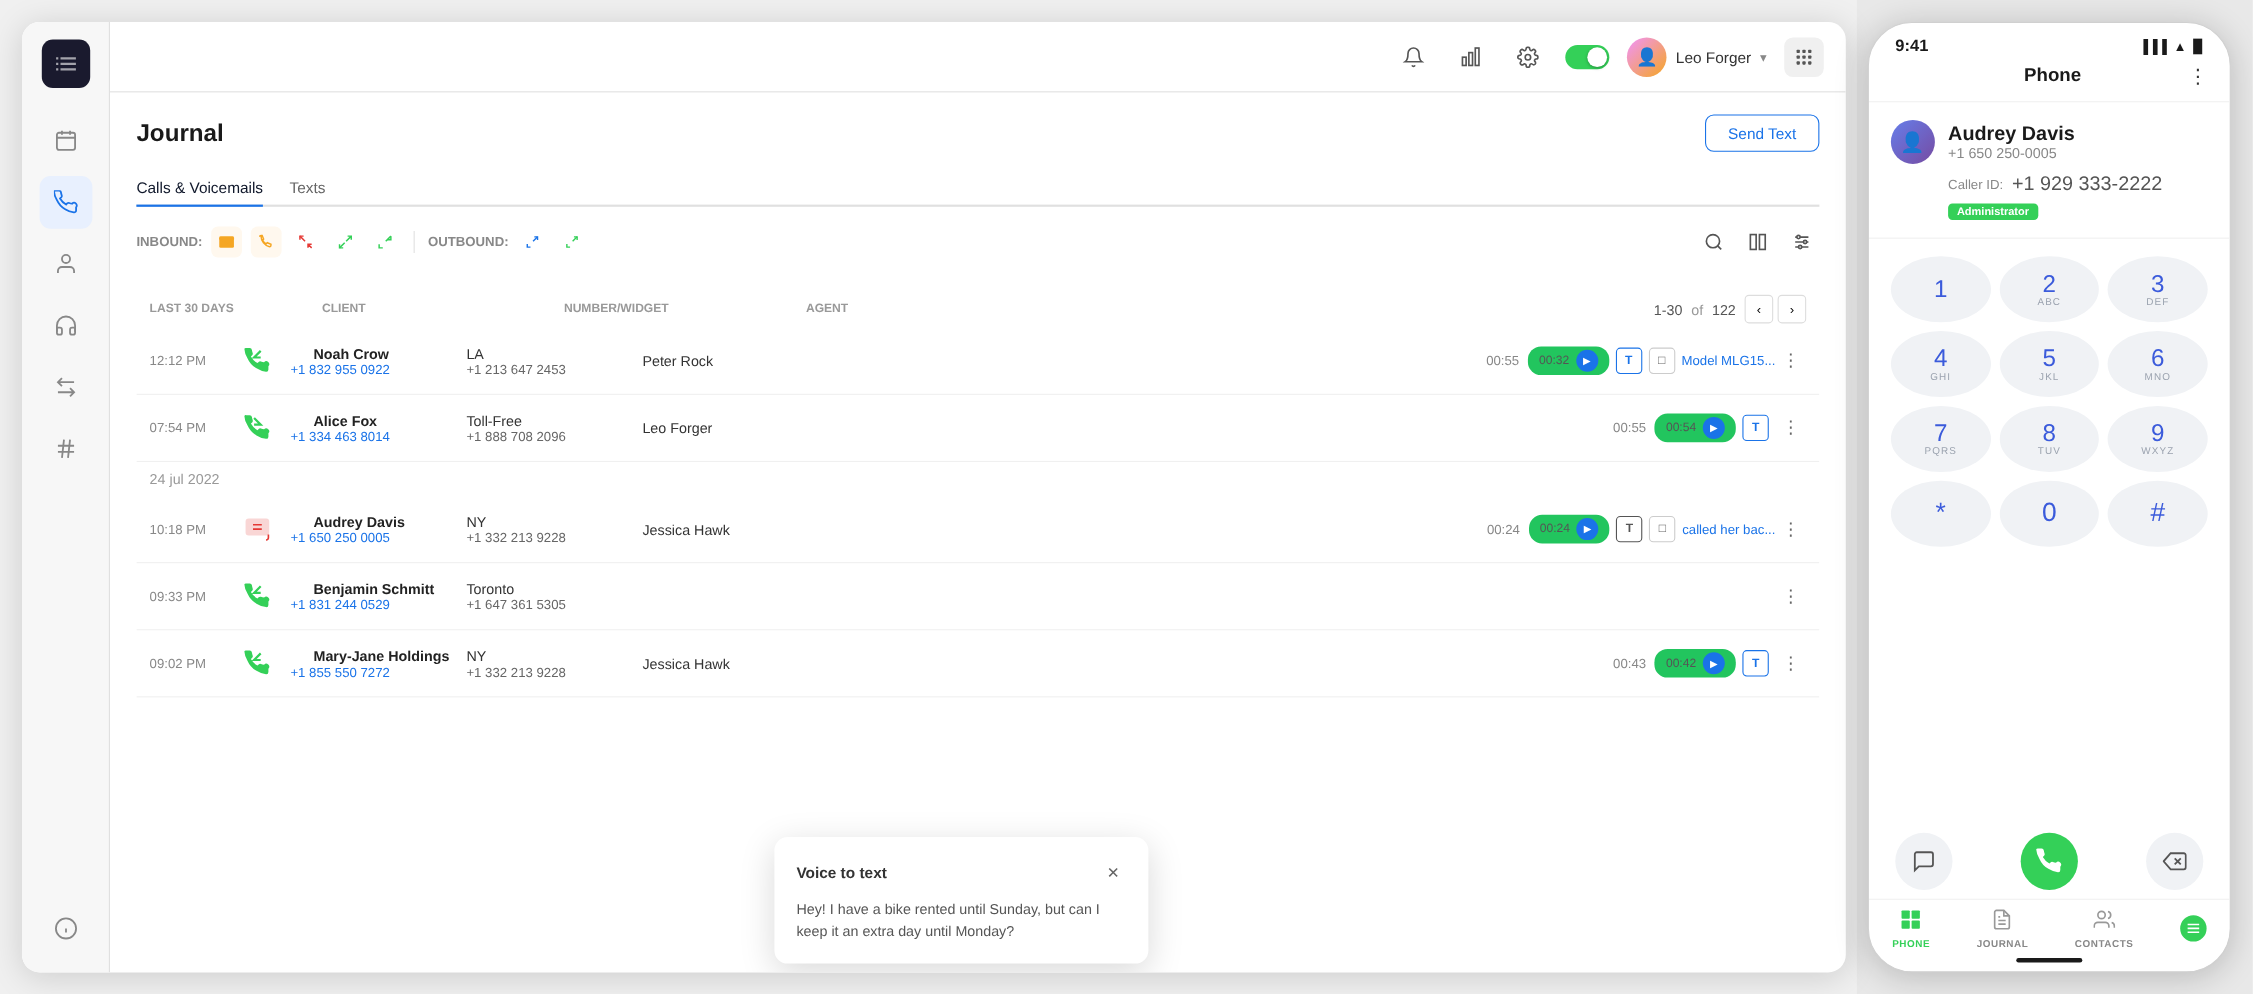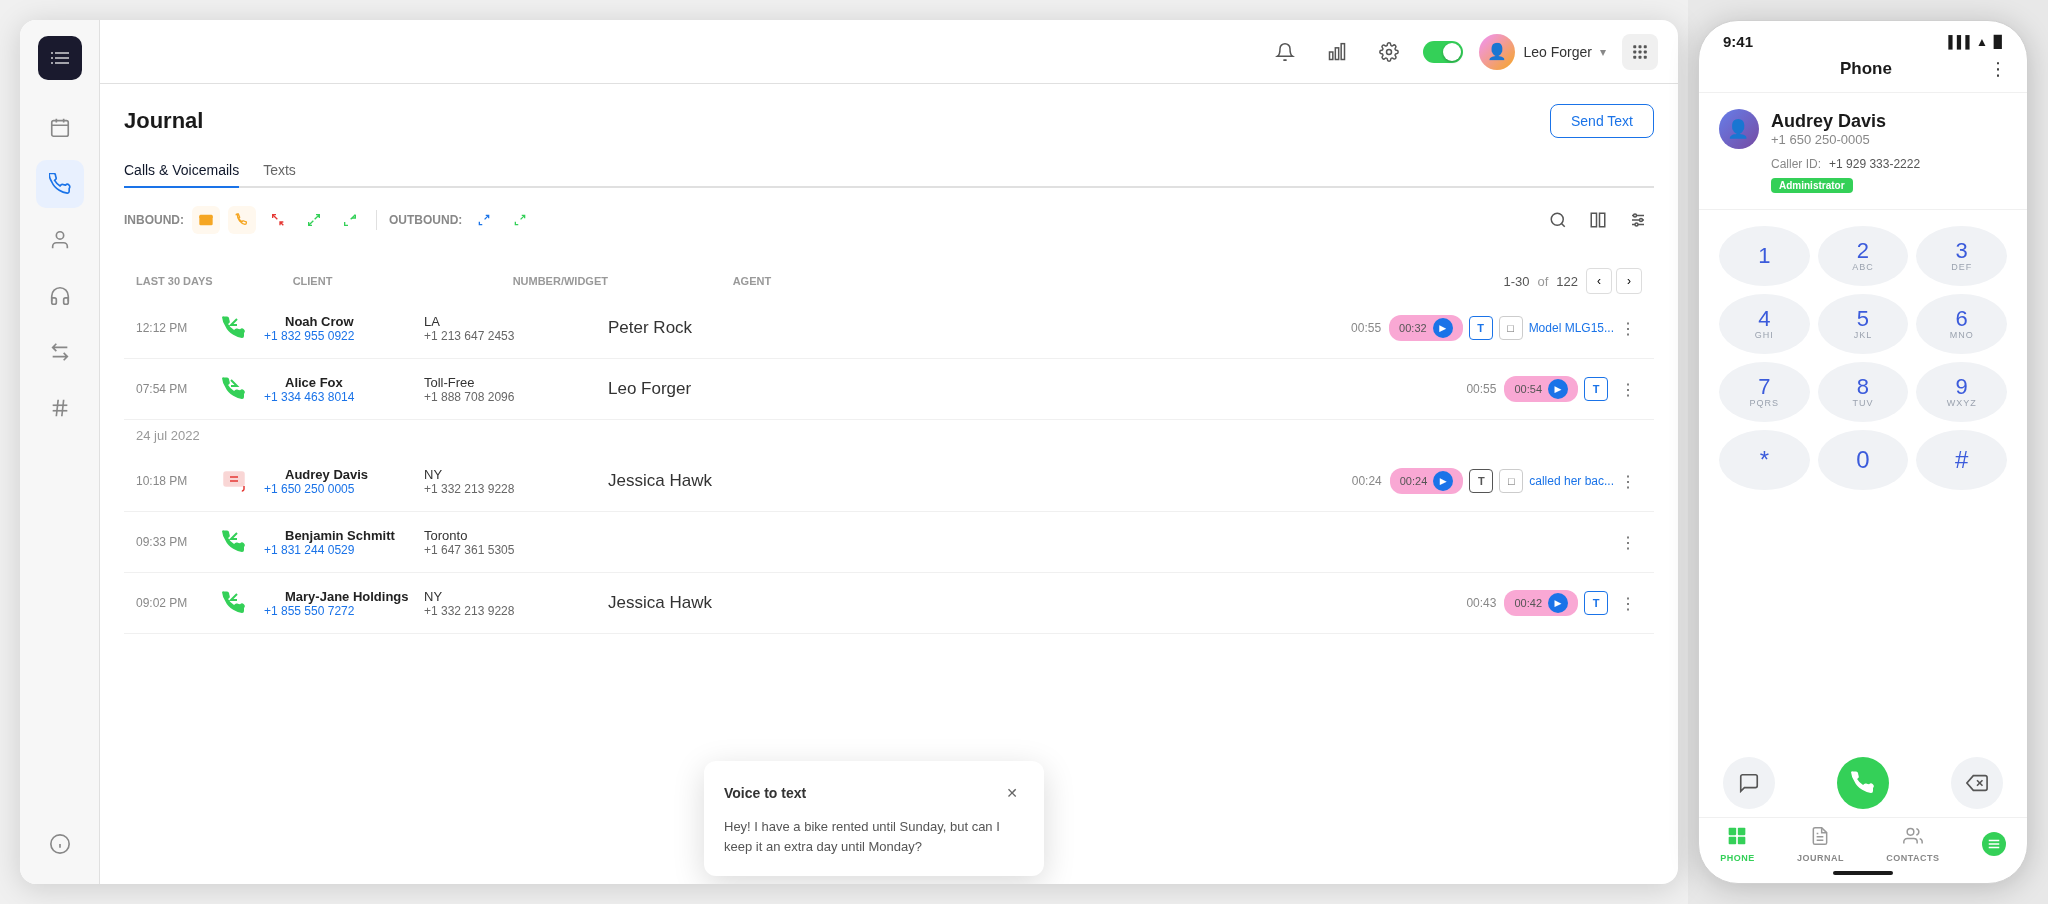--- a/index.html
+++ b/index.html
@@ -357,33 +357,32 @@
       color: #333;
     }
 
     .call-number-phone {
       font-size: 12px;
       color: #666;
     }
 
     .call-agent {
       flex: 1;
-      font-size: 17px;
+      font-size: 13px;
       color: #333;
-      margin-left: 24px;
     }
 
     .call-duration {
       font-size: 12px;
       color: #888;
       margin-right: 8px;
     }
 
     .call-badge {
-      background: #f9a8d4;
+      background: #22c55e;
       border-radius: 12px;
       padding: 3px 10px;
       font-size: 11px;
       color: #555;
       display: flex;
       align-items: center;
       gap: 6px;
       margin-right: 6px;
     }
 
@@ -607,21 +606,21 @@
       gap: 8px;
       margin-bottom: 4px;
     }
 
     .caller-id-label {
       font-size: 12px;
       color: #888;
     }
 
     .caller-id-value {
-      font-size: 12px;
+      font-size: 18px;
       color: #555;
     }
 
     .admin-badge {
       background: #34d058;
       color: white;
       font-size: 10px;
       font-weight: 600;
       padding: 2px 8px;
       border-radius: 4px;

